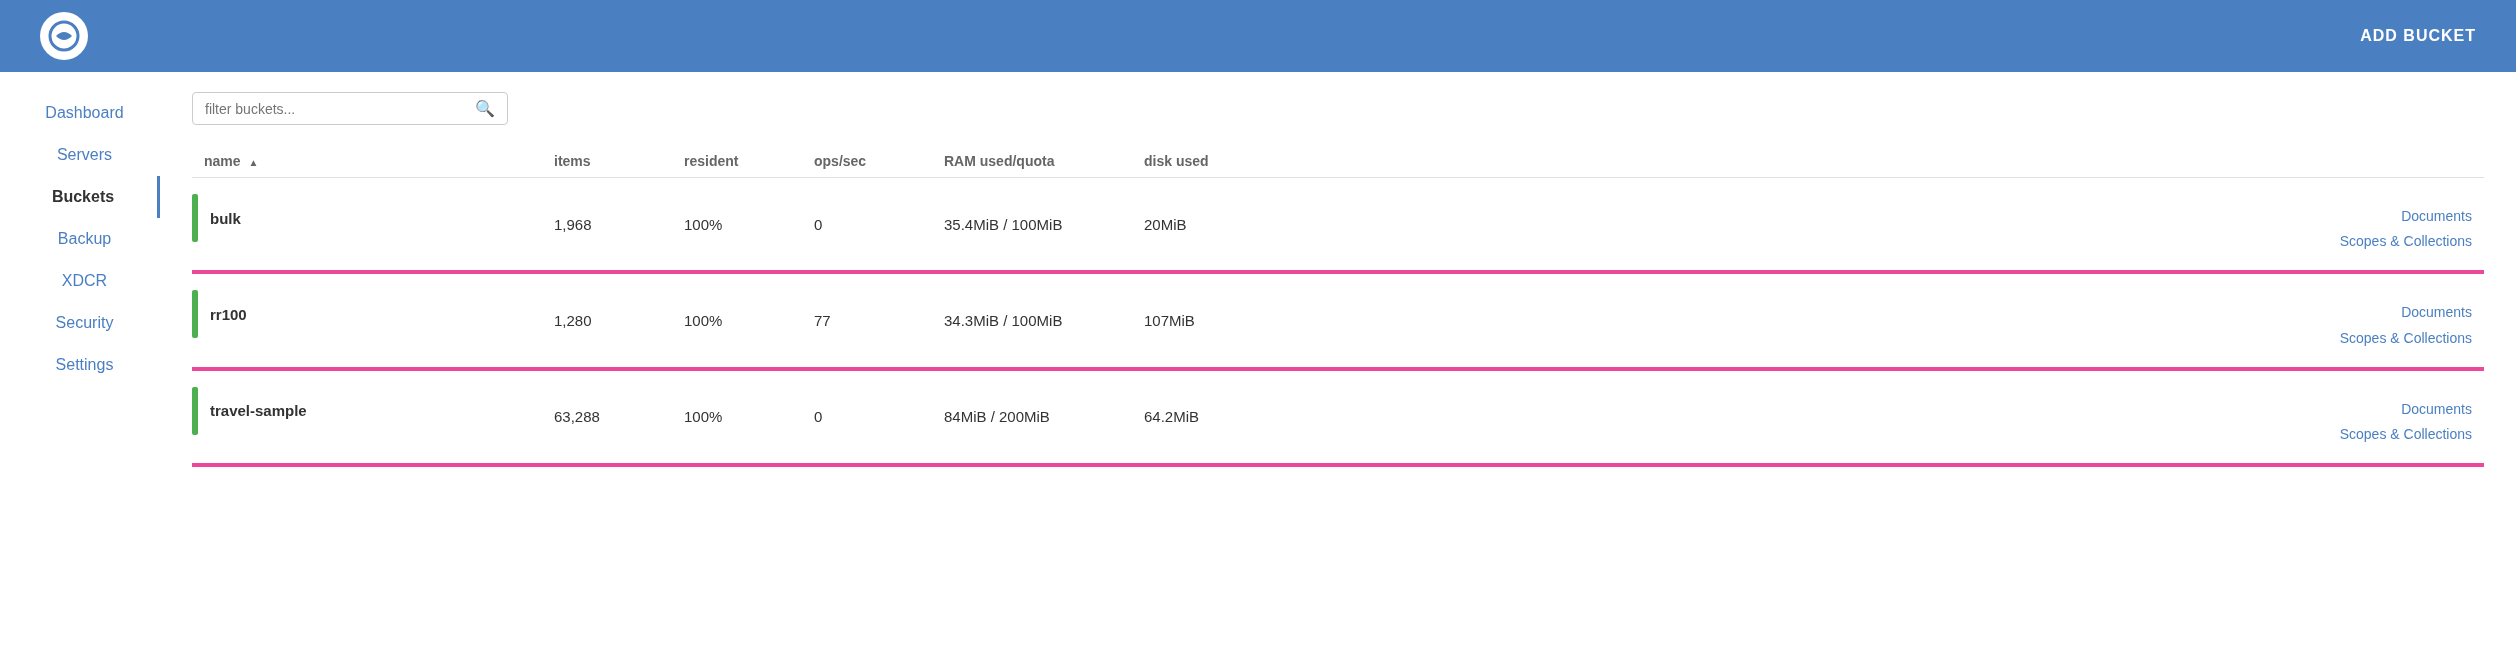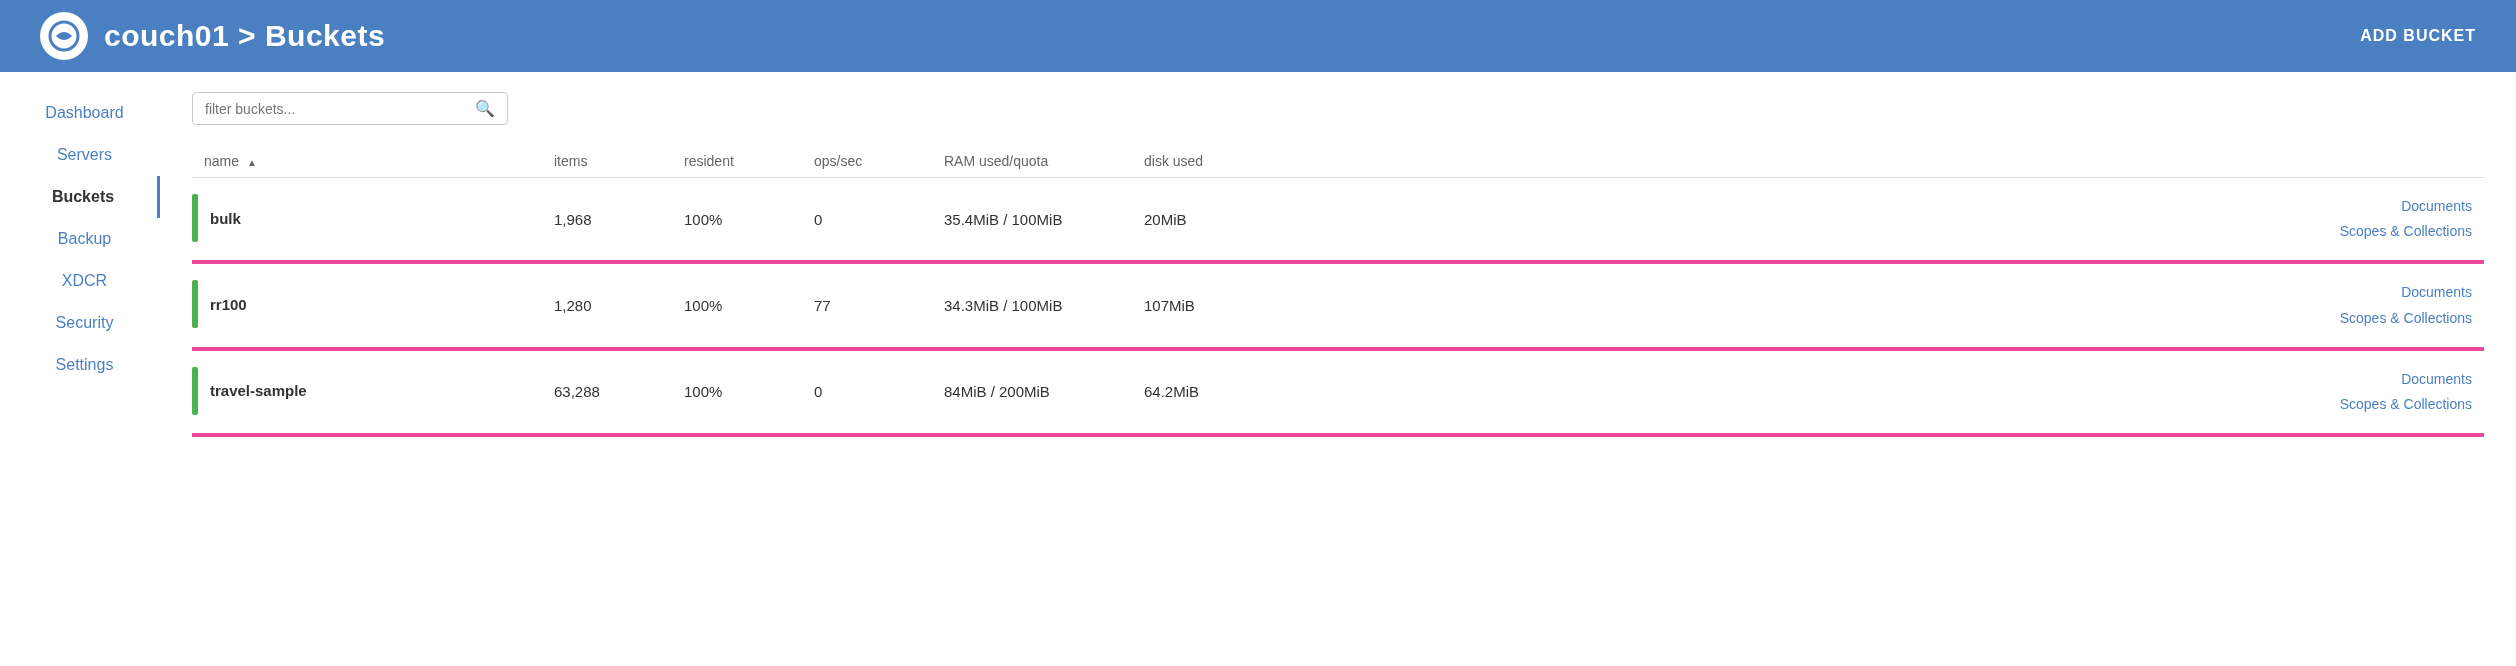--- a/index.html
+++ b/index.html
@@ -120,21 +120,21 @@
     }
 
     
     .bucket-table {
       width: 100%;
       border-collapse: collapse;
     }
     .bucket-table th {
       text-align: left;
       color: #666;
-      font-weight: normal;
+      font-weight: bold;
       font-size: 14px;
       padding: 8px 12px;
       border-bottom: 1px solid #e0e0e0;
     }
     .th-name {
       width: 350px;
     }
     .th-items { width: 130px; }
     .th-resident { width: 130px; }
     .th-ops { width: 130px; }
@@ -172,41 +172,41 @@
       border-radius: 2px;
       flex-shrink: 0;
     }
     .bucket-name {
       font-weight: bold;
       font-size: 15px;
     }
     .action-links {
       text-align: right;
       line-height: 1.8;
+      margin-top: 10px;
     }
     .action-link {
       display: block;
       color: #4a7fc1;
       font-size: 14px;
       cursor: pointer;
       text-decoration: none;
     }
   </style>
 </head>
 <body>
 
 <header class="header">
   <div class="header-left">
     <div class="header-logo">
       <svg viewBox="0 0 32 32" fill="none" xmlns="http://www.w3.org/2000/svg">
         <circle cx="16" cy="16" r="14" stroke="#4a7fc1" stroke-width="3" fill="none"></circle>
         <path d="M8 16 Q16 8 24 16 Q16 24 8 16Z" fill="#4a7fc1"></path>
       </svg>
     </div>
-    <span class="header-title">couch01 &gt; Buckets</span>
   </div>
   <button class="header-add-bucket">ADD BUCKET</button>
 </header>
 
 <div class="main-layout">
 
   <nav class="sidebar">
     <a class="sidebar-item">Dashboard</a>
     <a class="sidebar-item">Servers</a>
     <a class="sidebar-item active">Buckets</a>

